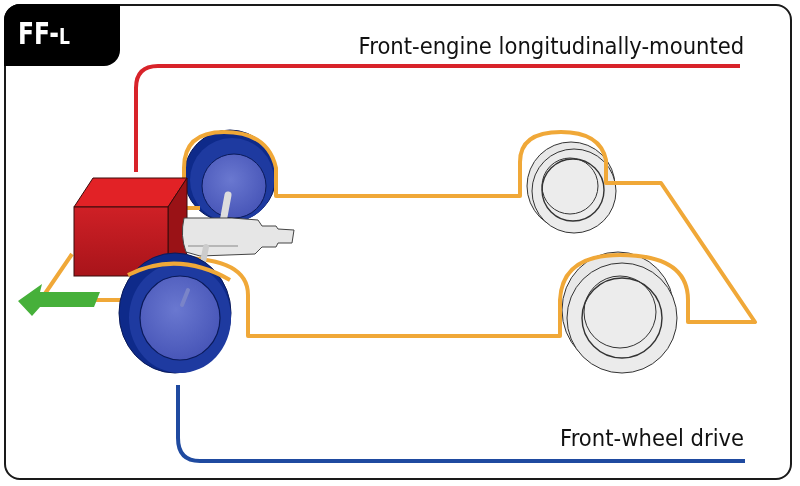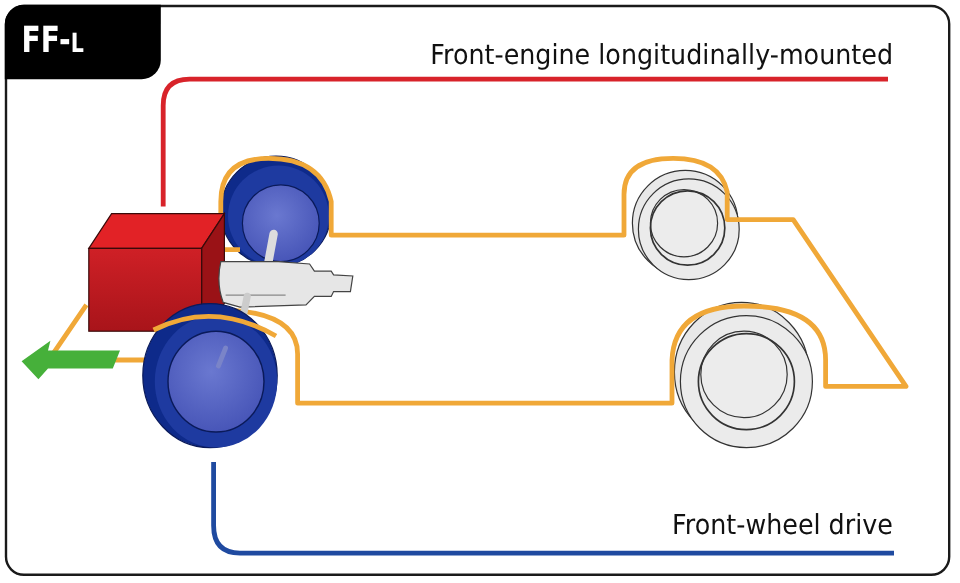--- a/index.html
+++ b/index.html
@@ -3,21 +3,21 @@
   <meta charset="utf-8">
   <style>
     html, body { margin: 0; padding: 0; background: #ffffff; }
     body { width: 800px; height: 486px; position: relative; overflow: hidden; }
     #stage { position: absolute; left: 0; top: 0; width: 800px; height: 486px; }
     .frame {
       position: absolute; left: 4px; top: 4px; width: 788px; height: 476px;
       border: 2px solid #1a1a1a; border-radius: 16px; box-sizing: border-box;
     }
     .badge {
-      position: absolute; left: 4px; top: 4px; width: 130px; height: 62px;
+      position: absolute; left: 4px; top: 4px; width: 116px; height: 62px;
       background: #000; border-radius: 16px 0 16px 0; text-align: right;
     }
     .badge-text {
       position: absolute; left: 14px; top: 12px;
       font-family: "DejaVu Sans", sans-serif; font-weight: bold;
       font-size: 30px; color: #fff; letter-spacing: 0px;
       transform: scaleX(0.78); transform-origin: left top;
     }
     .badge-text .small { font-size: 22px; }
     .label {

